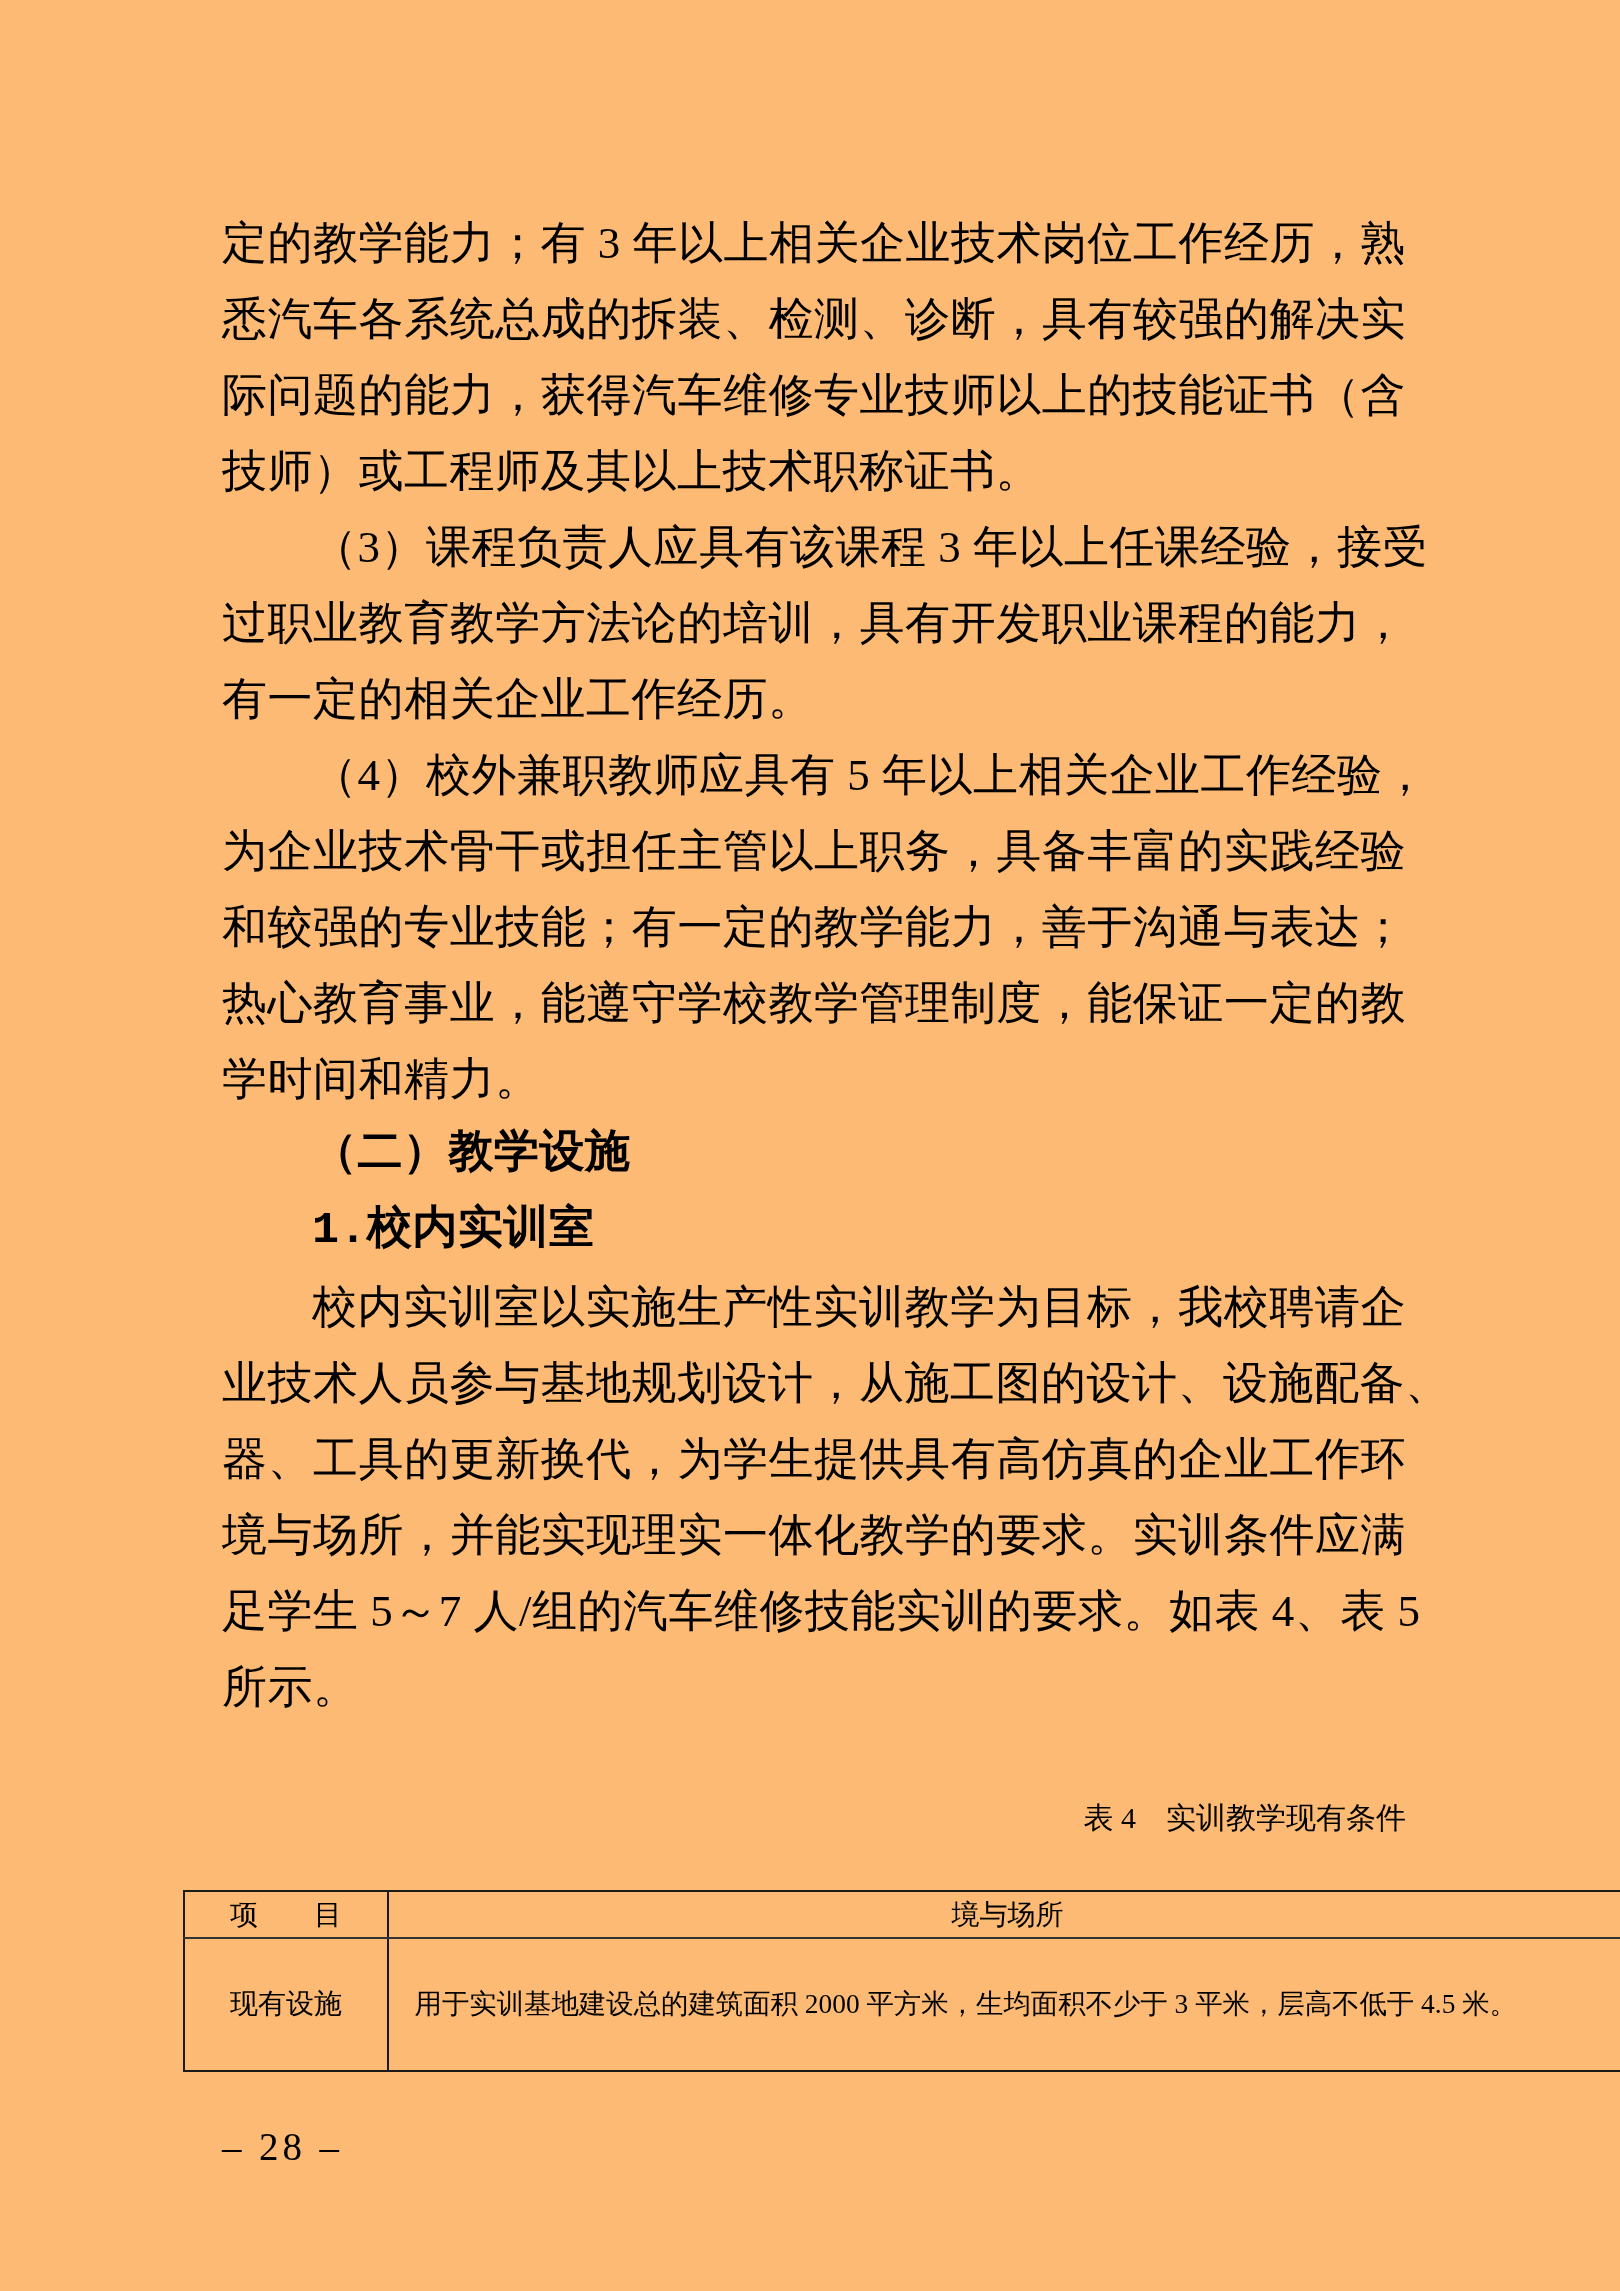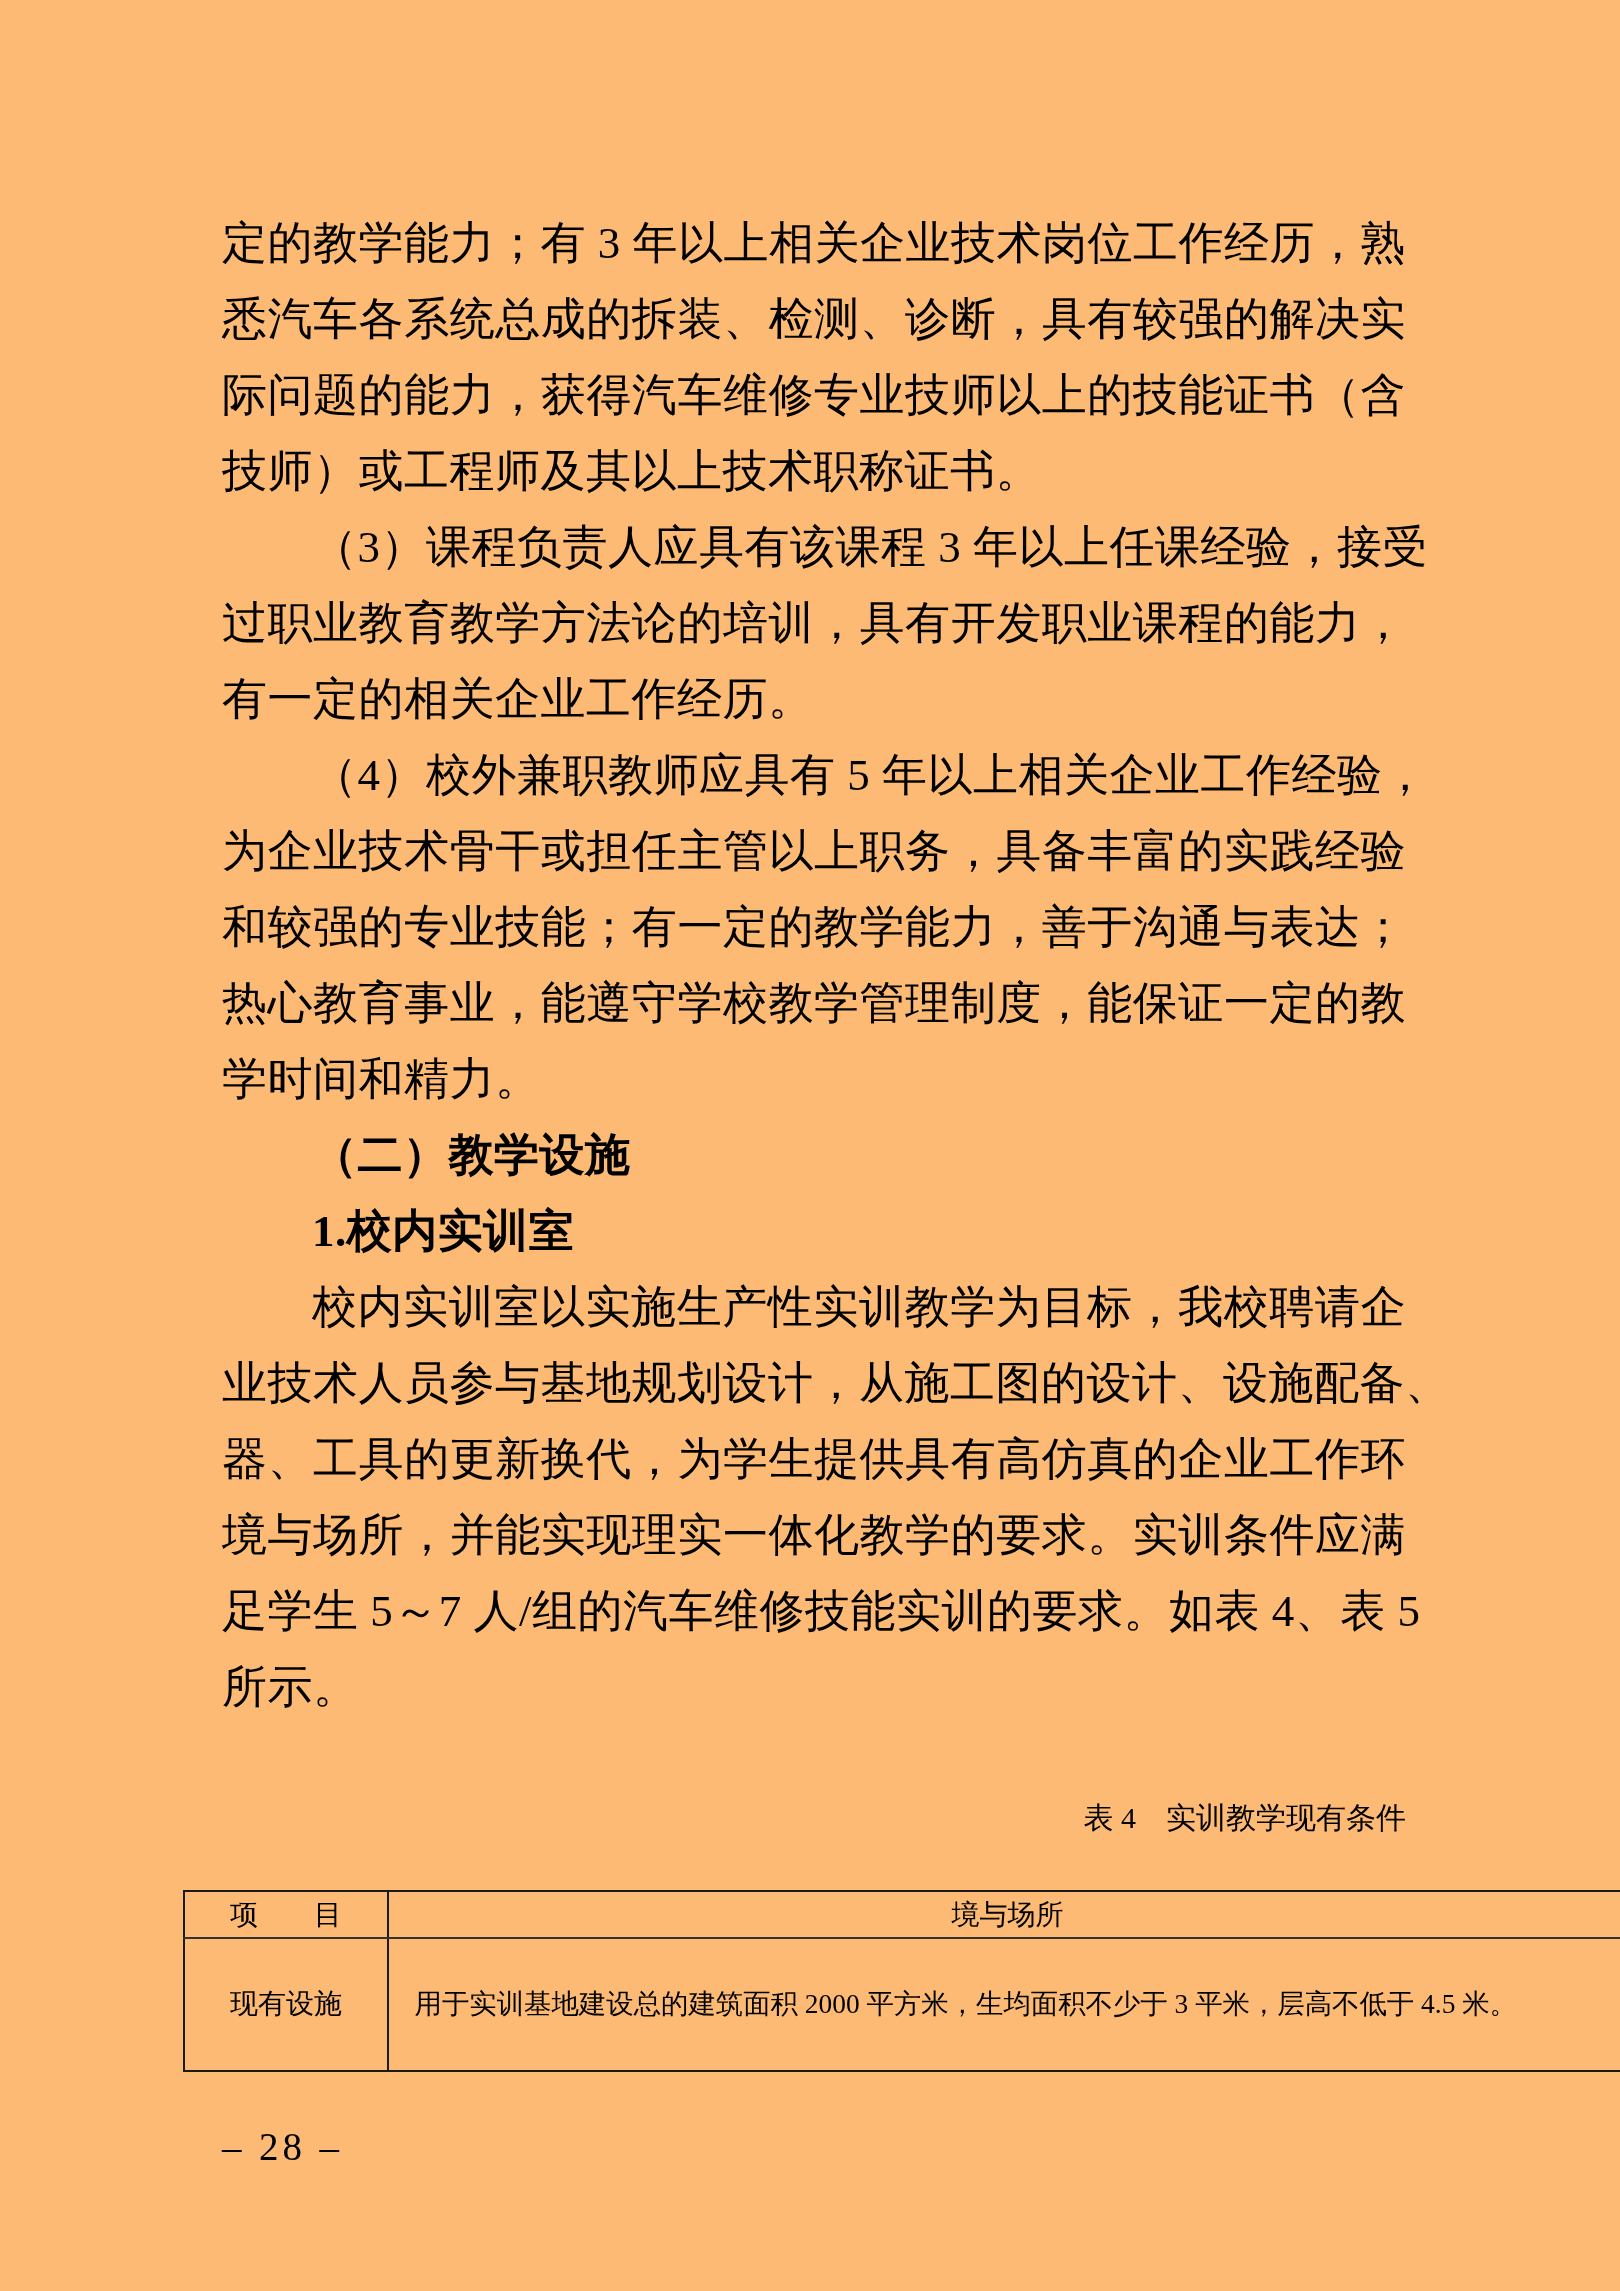--- a/index.html
+++ b/index.html
@@ -36,20 +36,21 @@
     text-align-last: left;
   }
   .line.i {
     text-indent: 2em;
   }
   .line.heading {
     font-weight: bold;
     font-size: 45px;
     text-align: left;
     text-align-last: left;
+    font-family: Liberation Mono, monospace;
   }
   .caption {
     position: absolute;
     left: 183px;
     top: 1798px;
     width: 1223px;
     text-align: right;
     font-size: 30px;
     line-height: 39px;
   }

